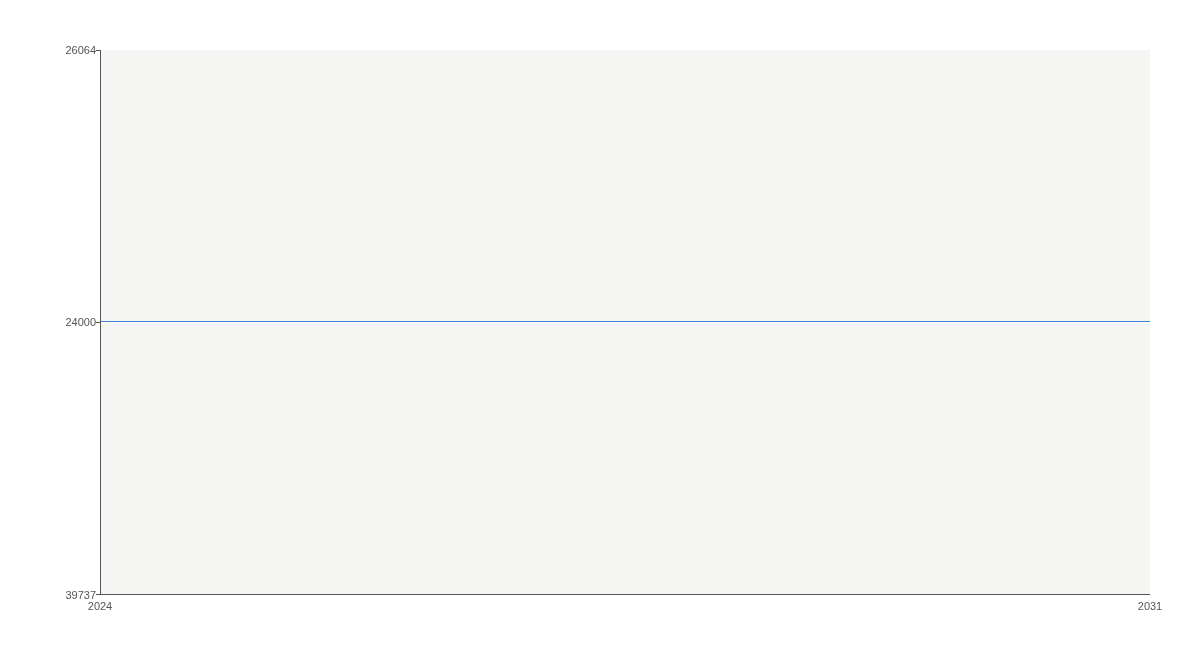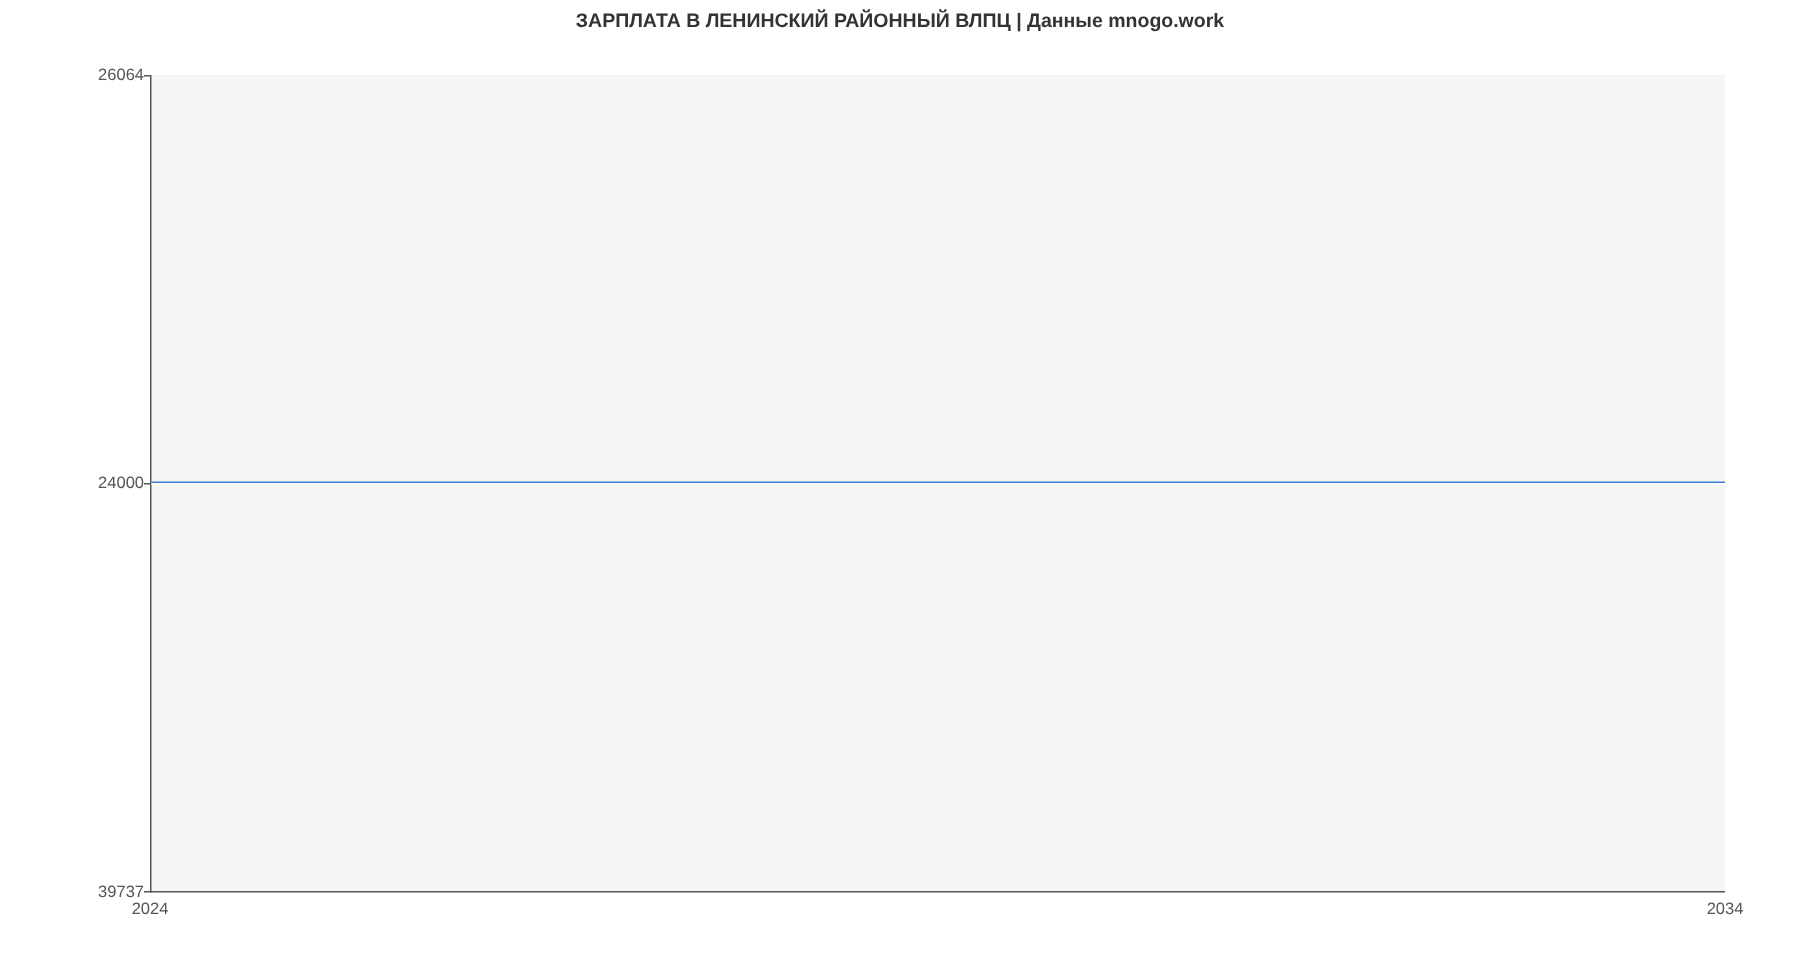--- a/index.html
+++ b/index.html
@@ -73,32 +73,31 @@
     right: 0;
     height: 1px;
     background: #3a7ed6;
   }
 </style>
 </head>
 <body>
 
 <div class="chart-container">
 
-  <div class="title">ЗАРПЛАТА В ЛЕНИНСКИЙ РАЙОННЫЙ ВЛПЦ | Данные mnogo.work</div>
 
   <div class="y-tick" style="top:50px;">26064</div>
   <div class="y-tick" style="top:322px;">24000</div>
   <div class="y-tick" style="top:595px;">39737</div>
 
   <div class="y-tick-mark" style="top:50px;"></div>
   <div class="y-tick-mark" style="top:322px;"></div>
   <div class="y-tick-mark" style="top:594px;"></div>
 
   <div class="x-tick" style="left:100px;">2024</div>
-  <div class="x-tick" style="left:1150px;">2034</div>
+  <div class="x-tick" style="left:1150px;">2031</div>
 
   <div class="plot-area">
 
     <div class="gridline-h" style="top:272px;"></div>
 
     <div class="data-line" style="top:271px;"></div>
   </div>
 
 </div>
 

